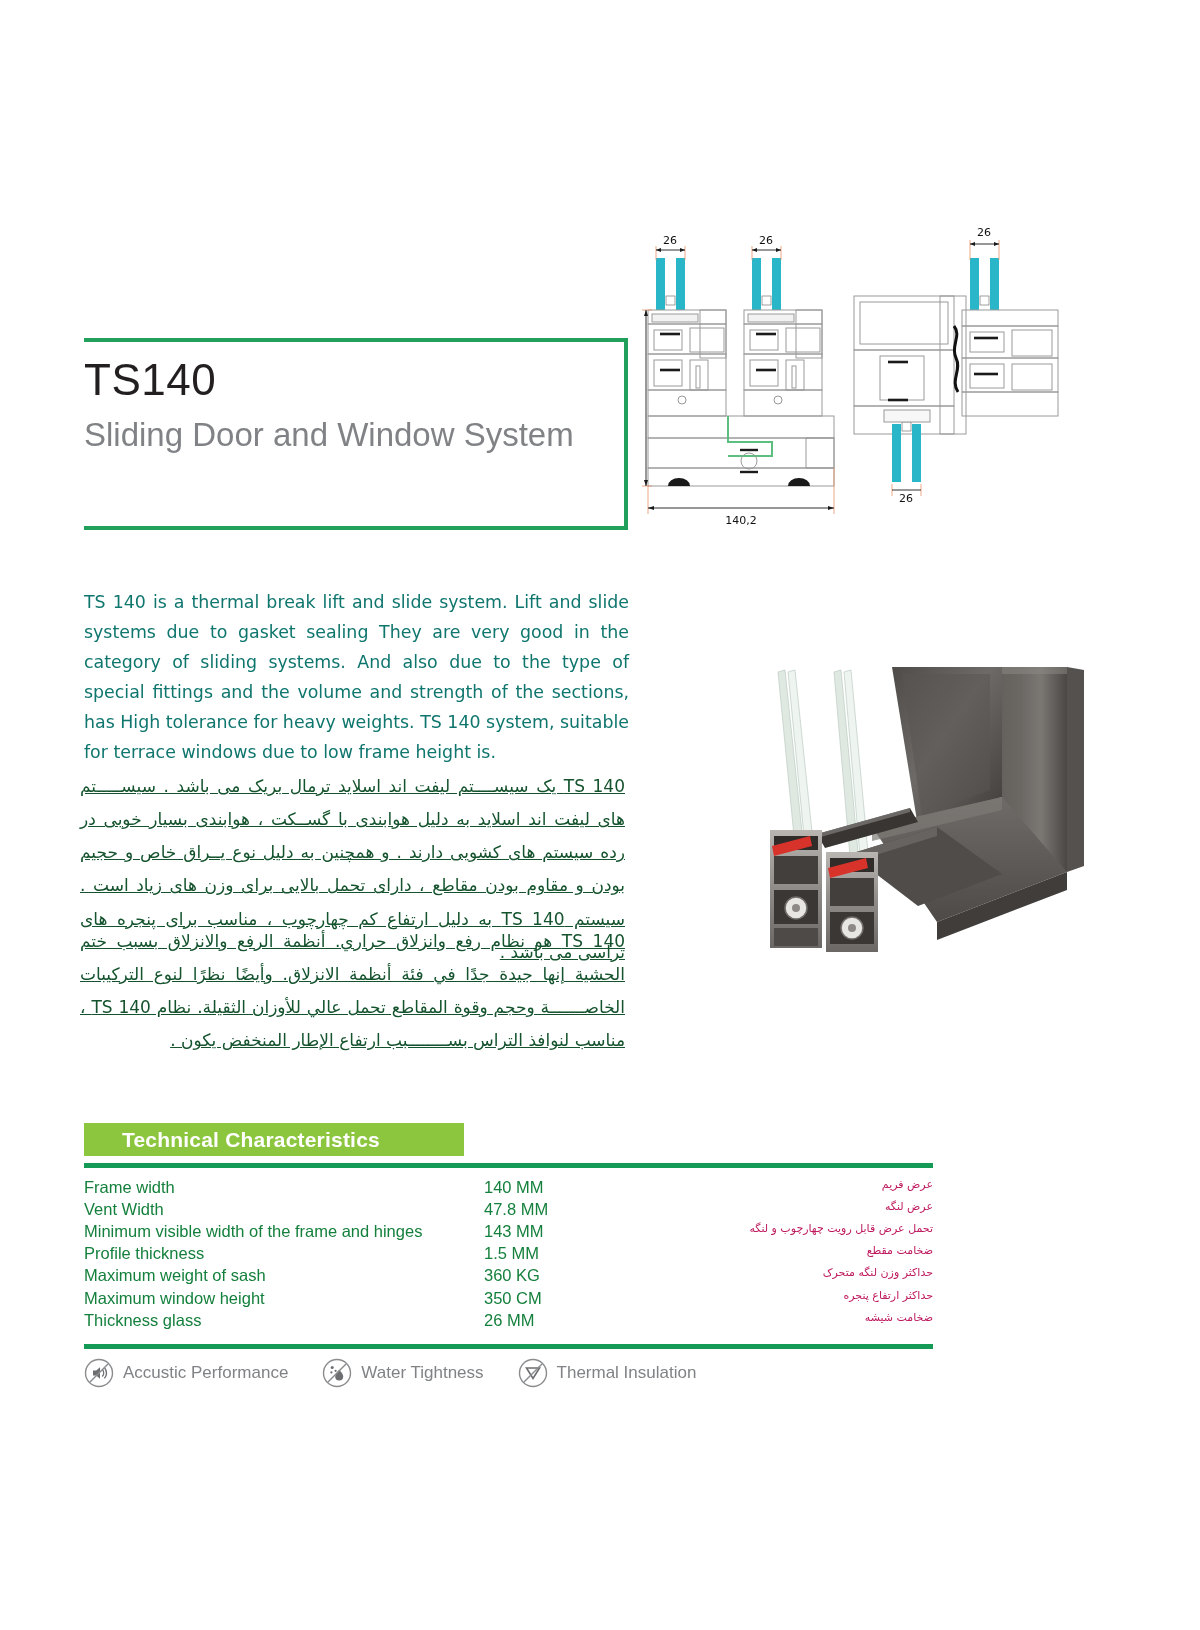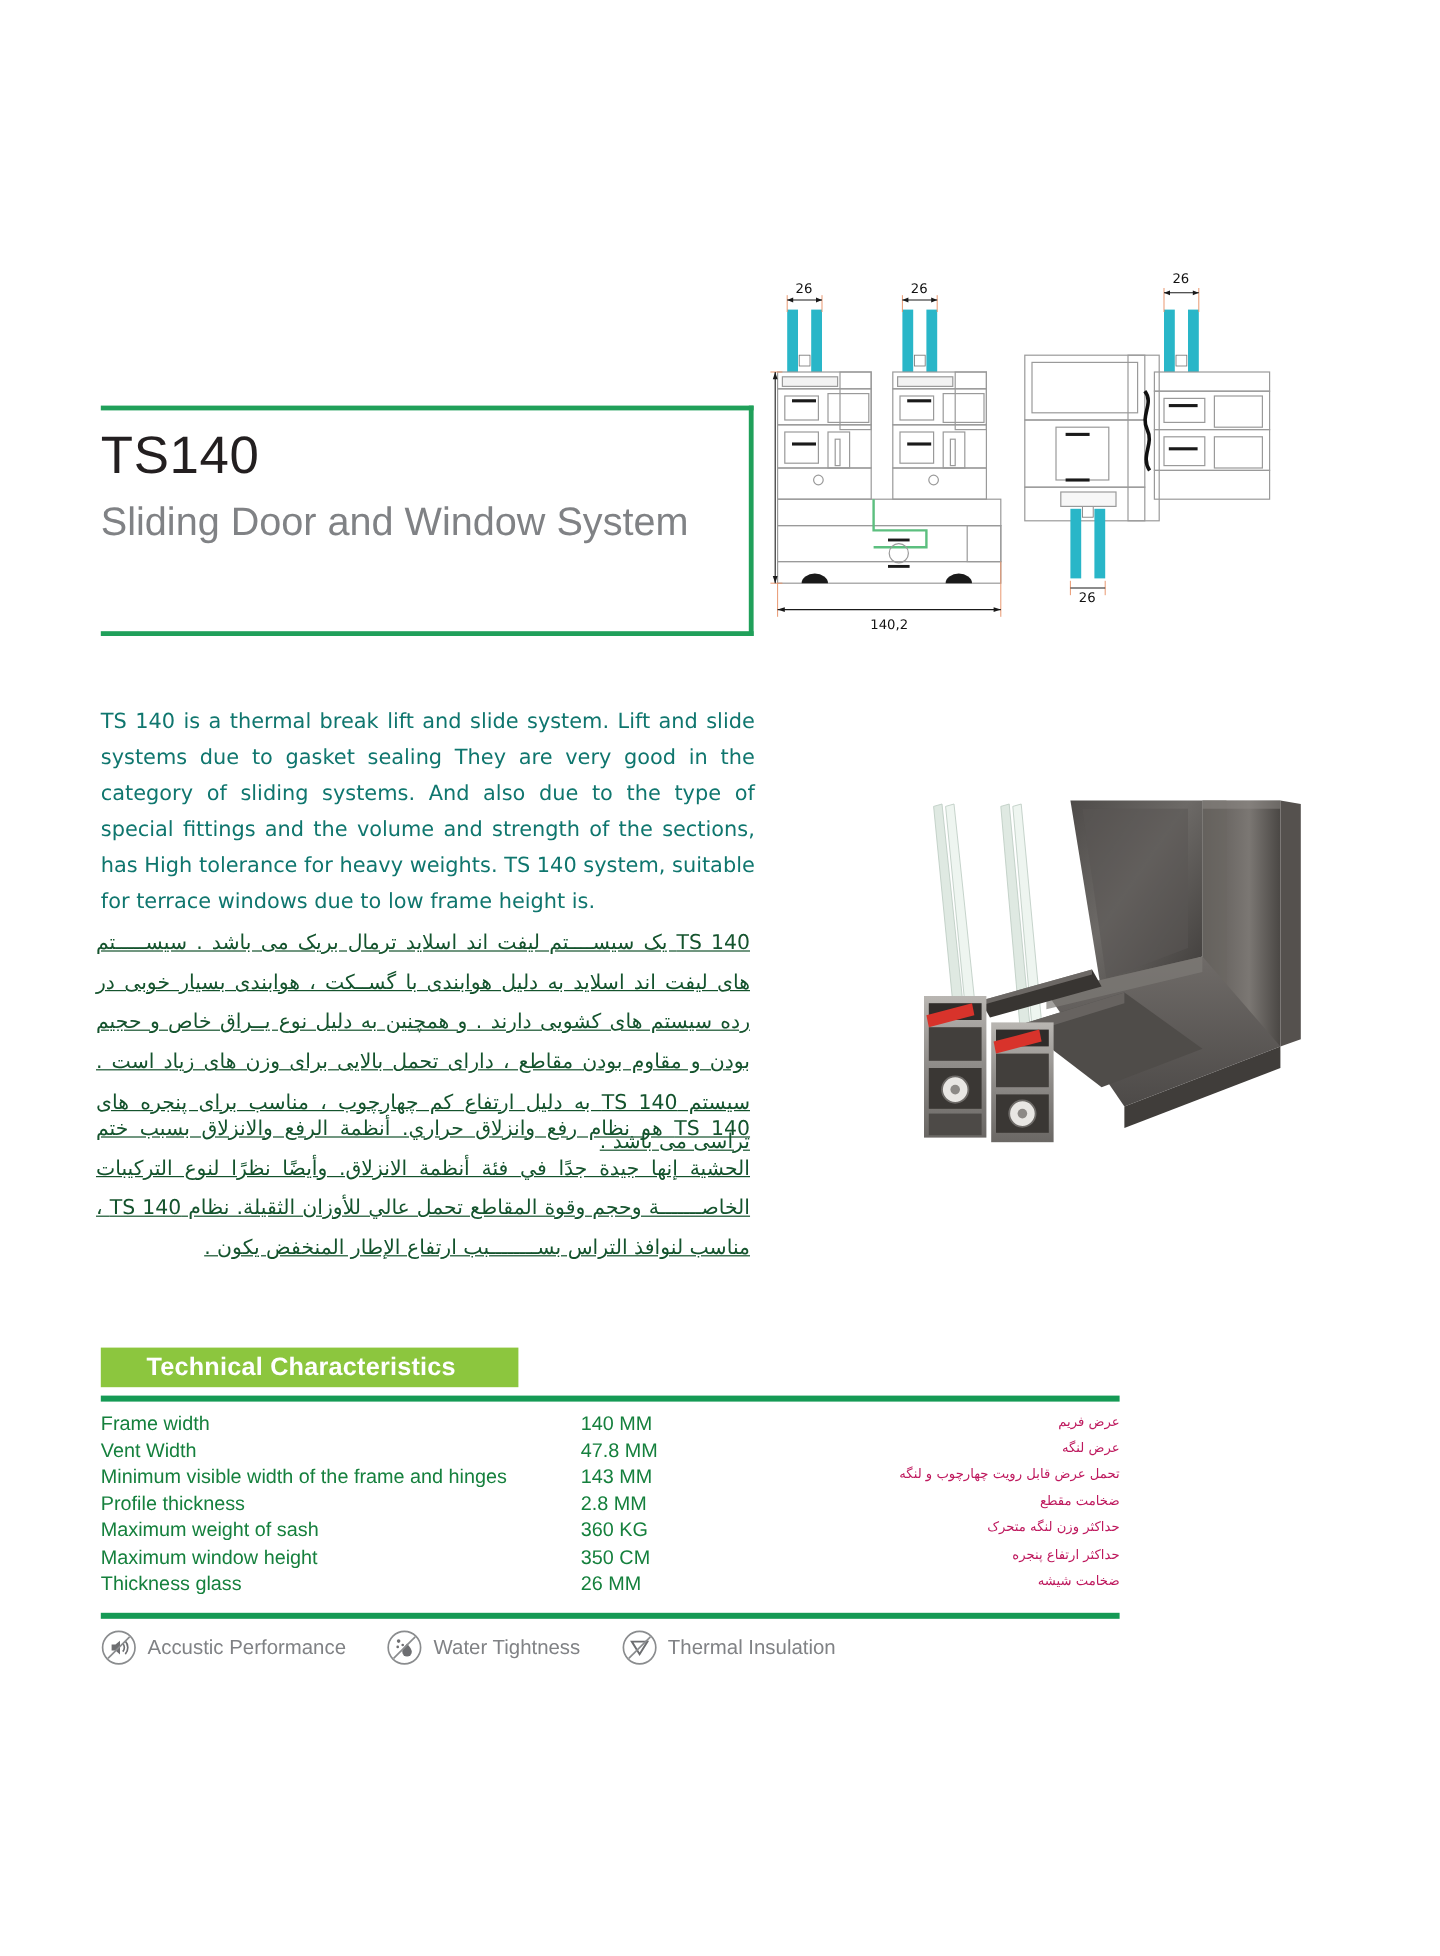--- a/index.html
+++ b/index.html
@@ -59,21 +59,21 @@
 
   
   .render{
     position:absolute;left:722px;top:622px;width:400px;height:330px;
   }
   .render svg{display:block;}
 
   
   .tc-header{
     position:absolute;left:84px;top:1123px;
-    width:348px;height:33px;
+    width:380px;height:33px;
     background:#8cc63e;
     color:#ffffff;
     font-size:21px;font-weight:bold;
     display:flex;align-items:center;
     padding-left:38px;box-sizing:border-box;
     letter-spacing:0.2px;
   }
   .tc-rule-top{
     position:absolute;left:84px;top:1163px;width:849px;height:5px;background:#159a55;
   }
@@ -365,21 +365,21 @@
         <td class="c-value">47.8  MM</td>
         <td class="c-rtl">عرض لنگه</td>
       </tr>
       <tr>
         <td class="c-label">Minimum visible width of the frame and hinges</td>
         <td class="c-value">143  MM</td>
         <td class="c-rtl">تحمل عرض قابل رویت چهارچوب و لنگه</td>
       </tr>
       <tr>
         <td class="c-label">Profile thickness</td>
-        <td class="c-value">2.8 MM</td>
+        <td class="c-value">1.5 MM</td>
         <td class="c-rtl">ضخامت مقطع</td>
       </tr>
       <tr>
         <td class="c-label">Maximum weight of sash</td>
         <td class="c-value">360 KG</td>
         <td class="c-rtl">حداکثر وزن لنگه متحرک</td>
       </tr>
       <tr>
         <td class="c-label">Maximum window height</td>
         <td class="c-value">350 CM</td>

